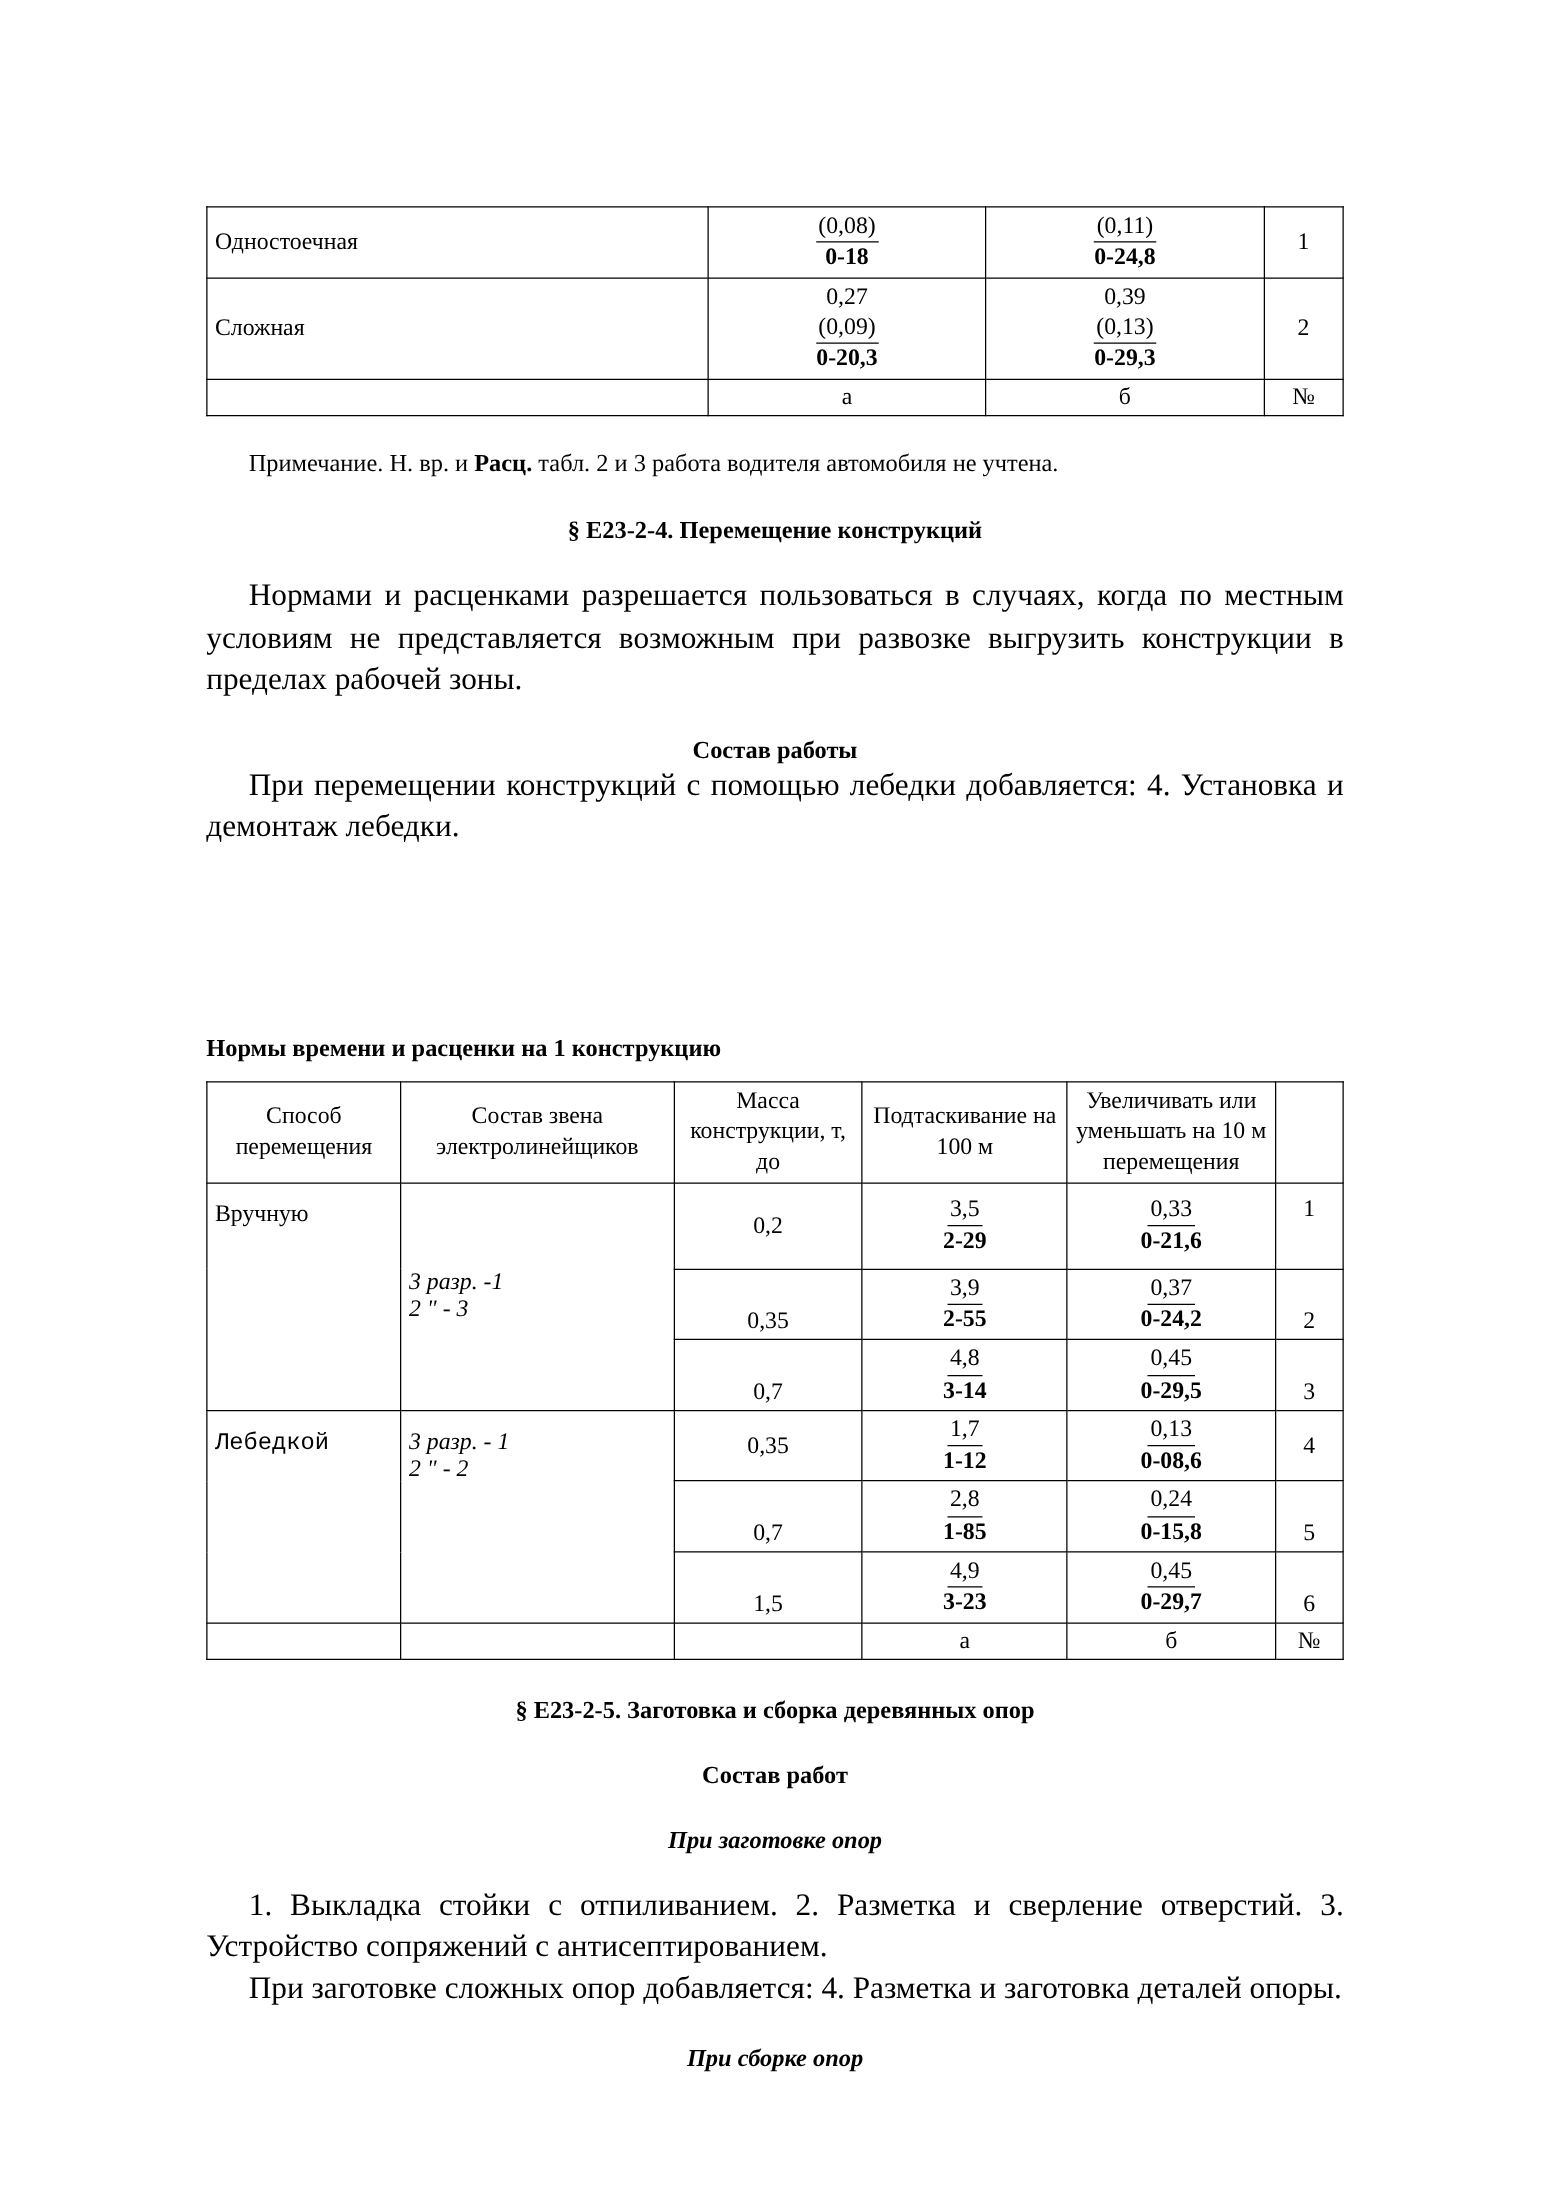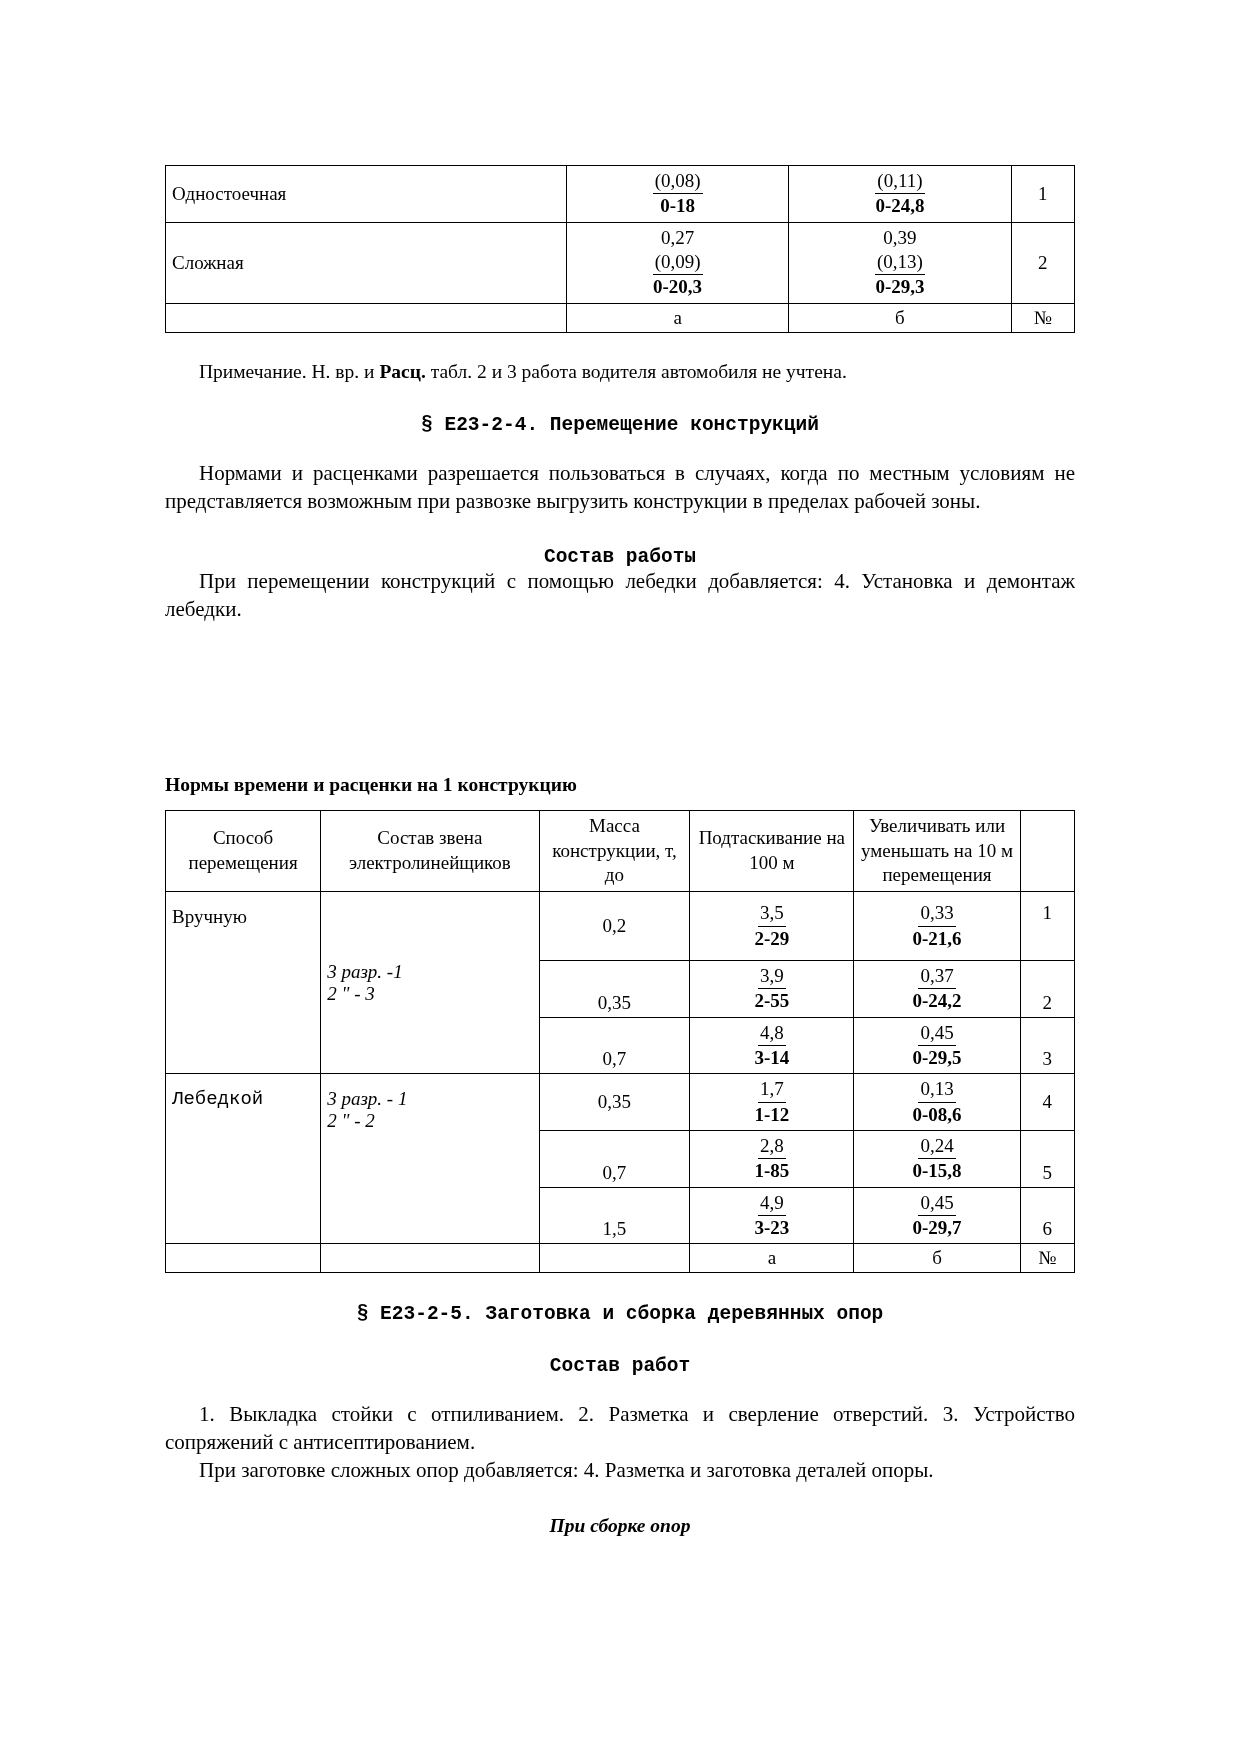--- a/index.html
+++ b/index.html
@@ -65,31 +65,30 @@
     margin: 26px 0 0 0;
     font-size: 19.5px;
     text-indent: 34px;
     line-height: 1.32;
   }
   .h-center {
     text-align: center;
     font-weight: bold;
     font-size: 19.5px;
     margin: 30px 0 0 0;
-    font-family: Liberation Mono, monospace;
   }
   .h-center-italic {
     text-align: center;
     font-weight: bold;
     font-style: italic;
     font-size: 19.5px;
     margin: 30px 0 0 0;
   }
   .para {
-    font-size: 21px;
+    font-size: 25px;
     line-height: 1.33;
     text-align: justify;
     text-indent: 34px;
     margin: 24px 0 0 0;
   }
   .para.tight { margin-top: 0; }
 
   .tbl-title {
     text-align: left;
     font-weight: bold;
@@ -312,20 +311,21 @@
           <td class="cc">б</td>
           <td class="cc">№</td>
         </tr>
       </tbody>
     </table>
 
     <div class="h-center">§ Е23-2-5. Заготовка и сборка деревянных опор</div>
 
     <div class="h-center">Состав работ</div>
 
+    <div class="h-center-italic">При заготовке опор</div>
 
     <p class="para">1. Выкладка стойки с отпиливанием. 2. Разметка и сверление отверстий. 3. Устройство сопряжений с антисептированием.</p>
     <p class="para tight">При заготовке сложных опор добавляется: 4. Разметка и заготовка деталей опоры.</p>
 
     <div class="h-center-italic">При сборке опор</div>
 
   </div>
 </div>
 
 </body></html>

